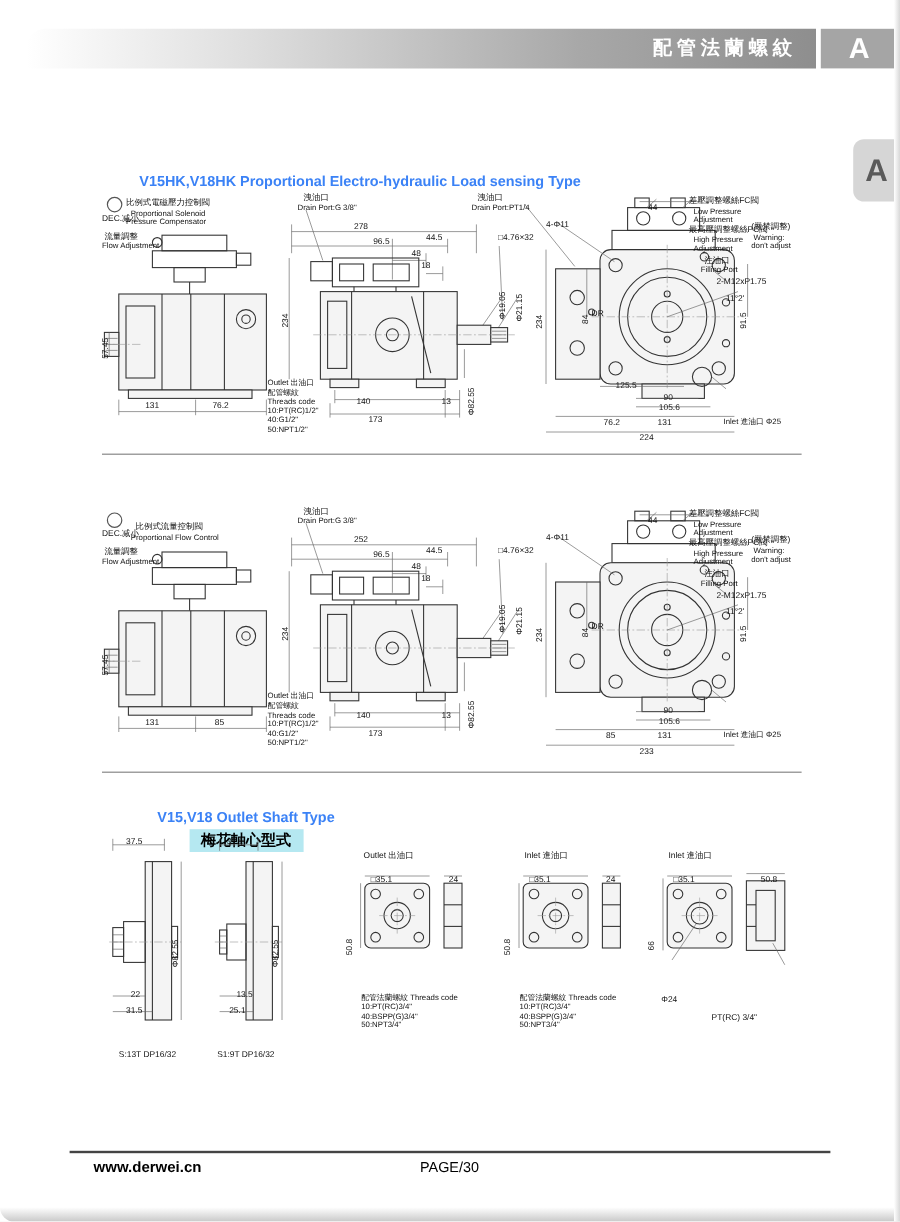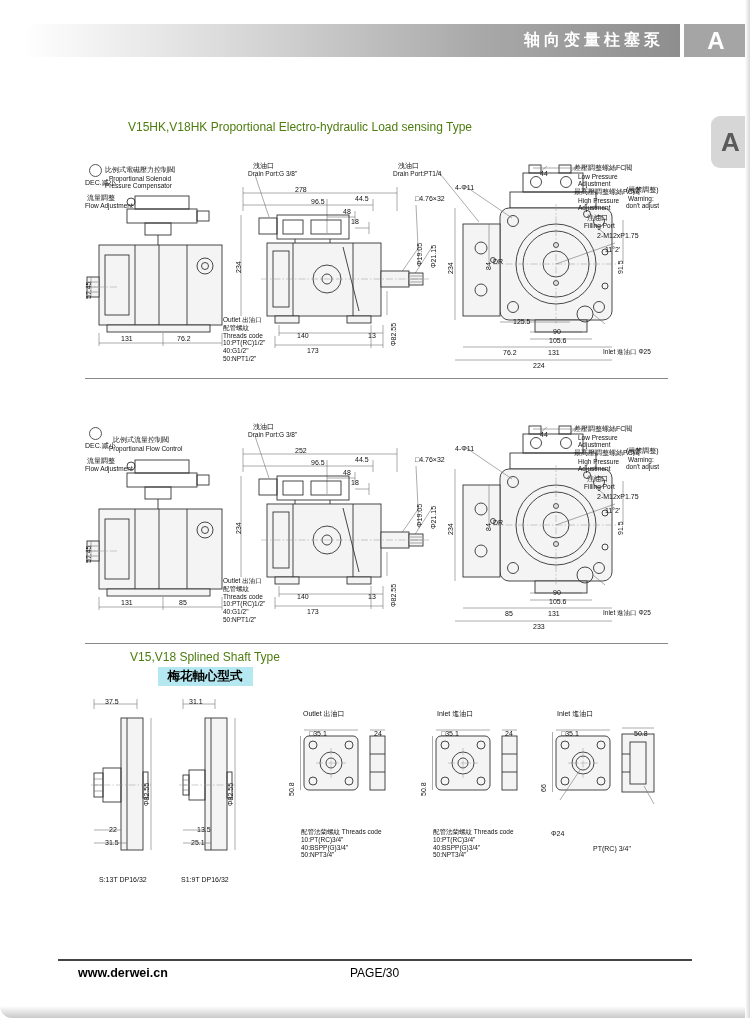--- a/index.html
+++ b/index.html
@@ -5,21 +5,21 @@
 *{margin:0;padding:0;box-sizing:border-box;}
 body{background:#ececec;font-family:"Liberation Sans",sans-serif;}
 .page{position:relative;width:750px;height:1018px;margin:0 auto;background:#fff;overflow:hidden;}
 .band{position:absolute;left:22px;top:24px;width:658px;height:33px;background:linear-gradient(90deg,#ffffff 0%,#dcdcdc 30%,#a8a8a8 70%,#8e8e8e 100%);border-radius:16px 0 0 2px;}
 .band-title{position:absolute;right:16px;top:6px;font-size:16px;font-weight:bold;color:#fff;letter-spacing:4px;}
 .band-tab{position:absolute;left:684px;top:24px;width:64px;height:33px;background:#a5a5a5;color:#fff;font-weight:bold;font-size:24px;text-align:center;line-height:33px;}
 .side-tab{position:absolute;left:711px;top:116px;width:39px;height:52px;background:#d6d6d6;border-radius:9px 0 0 9px;color:#5a5a5a;font-weight:bold;font-size:26px;text-align:center;line-height:52px;}
 .sec{position:absolute;left:85px;width:583px;}
 .sec-b{border-top:1px solid #888;}
 .sec-title{position:absolute;text-align:center;}
-.t-en{font-size:12px;font-weight:normal;color:#4d7c0f;}
+.t-en{font-size:12px;font-weight:bold;color:#3b82f6;margin-top:24px;}
 .t-cn{display:inline-block;margin-top:3px;font-size:12.5px;font-weight:bold;background:#b5e8f1;padding:1px 10px;}
 .L{position:absolute;font-size:7px;line-height:1.2;color:#111;white-space:nowrap;}
 .L6{font-size:6.5px;}
 .V{transform:rotate(-90deg);transform-origin:0 0;}
 .circ{position:absolute;width:13px;height:13px;border:1px solid #555;border-radius:50%;}
 svg.dwg{position:absolute;overflow:visible;}
 .o{fill:none;stroke:#333;stroke-width:0.9;}
 .o2{fill:#f4f4f4;stroke:#333;stroke-width:0.9;}
 .d{fill:none;stroke:#666;stroke-width:0.55;}
 .h{stroke:#555;stroke-width:0.5;}
@@ -30,21 +30,21 @@
 .fpage{position:absolute;left:350px;top:966px;font-size:12px;color:#000;}
 .edge-bottom{position:absolute;left:0;top:1006px;width:750px;height:12px;background:linear-gradient(180deg,#ffffff,#c9c9c9);border-radius:0 0 0 16px;}
 .edge-right{position:absolute;left:745px;top:0;width:5px;height:1018px;background:linear-gradient(90deg,#ffffff,#d8d8d8);}
 </style>
 </head>
 <body>
 
 <div class="page">
 
   <div class="band">
-    <div class="band-title">轴向变量柱塞泵</div>
+    <div class="band-title">配管法蘭螺紋</div>
   </div>
   <div class="band-tab">A</div>
   <div class="side-tab">A</div>
 
   <section class="sec" id="sec1" style="top:118px;height:260px;">
     <div class="sec-title" style="left:0;top:2px;width:430px;">
       <div class="t-en">V15HK,V18HK Proportional Electro-hydraulic Load sensing Type</div>
     </div>
 
     <svg class="dwg" style="left:2px;top:75px;" width="150" height="165" viewBox="0 0 150 165">
@@ -478,21 +478,21 @@
     </div>
     <div class="L" style="left:36px;top:220px;">131</div>
     <div class="L" style="left:94px;top:220px;">85</div>
     <div class="L" style="left:212px;top:214px;">140</div>
     <div class="L" style="left:283px;top:214px;">13</div>
     <div class="L" style="left:222px;top:229px;">173</div>
   </section>
 
   <section class="sec sec-b" id="sec3" style="top:643px;height:258px;">
     <div class="sec-title" style="left:0;top:6px;width:240px;">
-      <div class="t-en">V15,V18 Splined Shaft Type</div>
+      <div class="t-en">V15,V18 Outlet Shaft Type</div>
       <span class="t-cn">梅花軸心型式</span>
     </div>
 
     <svg class="dwg" style="left:6px;top:52px;" width="75" height="170" viewBox="0 0 75 170">
       <g class="o2">
           <rect x="30" y="22" width="22" height="132"></rect>
         </g>
       <g class="o">
           <line x1="36" y1="22" x2="36" y2="154"></line>
           <rect x="12" y="72" width="18" height="34"></rect>

